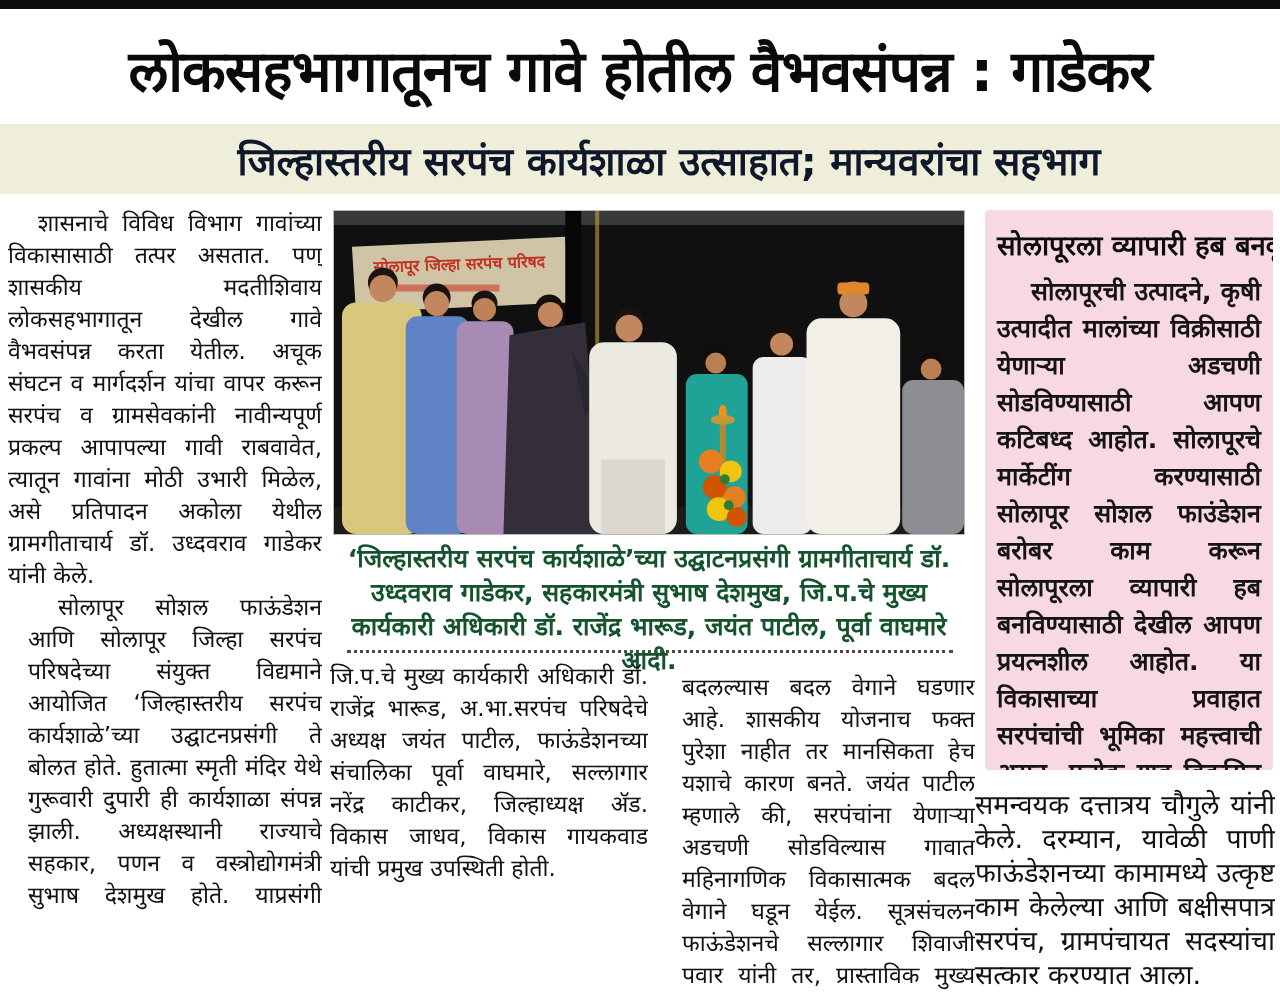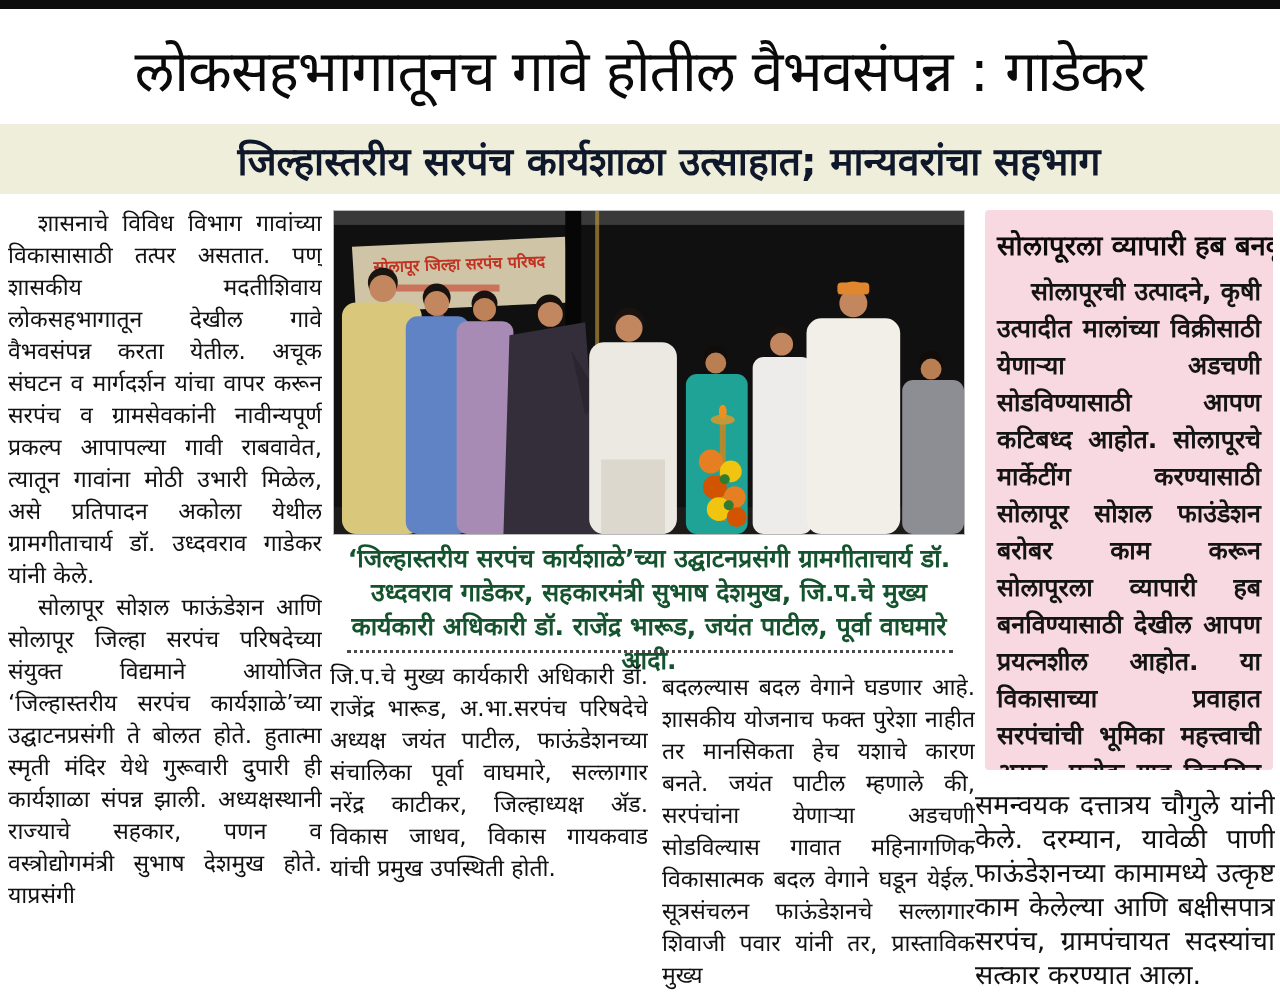--- a/index.html
+++ b/index.html
@@ -6,36 +6,36 @@
   body{
     width:1280px;height:992px;background:#ffffff;
     font-family:"DejaVu Sans",sans-serif;color:#111;
     position:relative;overflow:hidden;
   }
   .abs{position:absolute;}
   .top-bar{top:0;left:0;width:1280px;height:9px;background:#0d0d0d;}
   .headline{
     top:14px;left:0;width:1280px;height:110px;
     display:flex;align-items:center;justify-content:center;
-    font-size:57px;font-weight:400;letter-spacing:-1px;
+    font-size:57px;font-weight:700;letter-spacing:-1px;
     white-space:nowrap;color:#0a0a0a;
   }
   .subhead-band{
     top:124px;left:0;width:1280px;height:70px;
     background:var(--subbg,#eeeedb);
     display:flex;align-items:center;justify-content:center;
     font-size:39px;font-weight:800;white-space:nowrap;color:#0f172a;padding-left:29px;
   }
   .col{
     font-size:23px;line-height:32px;text-align:justify;
     overflow:hidden;
   }
   .col p{margin:0 0 0 0;}
   .col p.ind{text-indent:30px;}
-  .col p.cont{text-align-last:justify;}
+  .col p.cont{text-align-last:justify;margin-left:20px;}
   .dateline{
     text-align:center;font-size:24px;font-weight:700;
     margin:0 0 6px 0;text-indent:0;line-height:30px;
   }
   .col1{top:207px;left:8px;width:314px;height:785px;}
   .col2{top:660px;left:330px;width:318px;height:332px;}
   .col3{top:671px;left:662px;width:313px;height:332px;}
   .col4{top:788px;left:975px;width:300px;height:204px;font-size:27px;line-height:34px;}
   .photo-frame{
     top:210px;left:333px;width:632px;height:325px;

